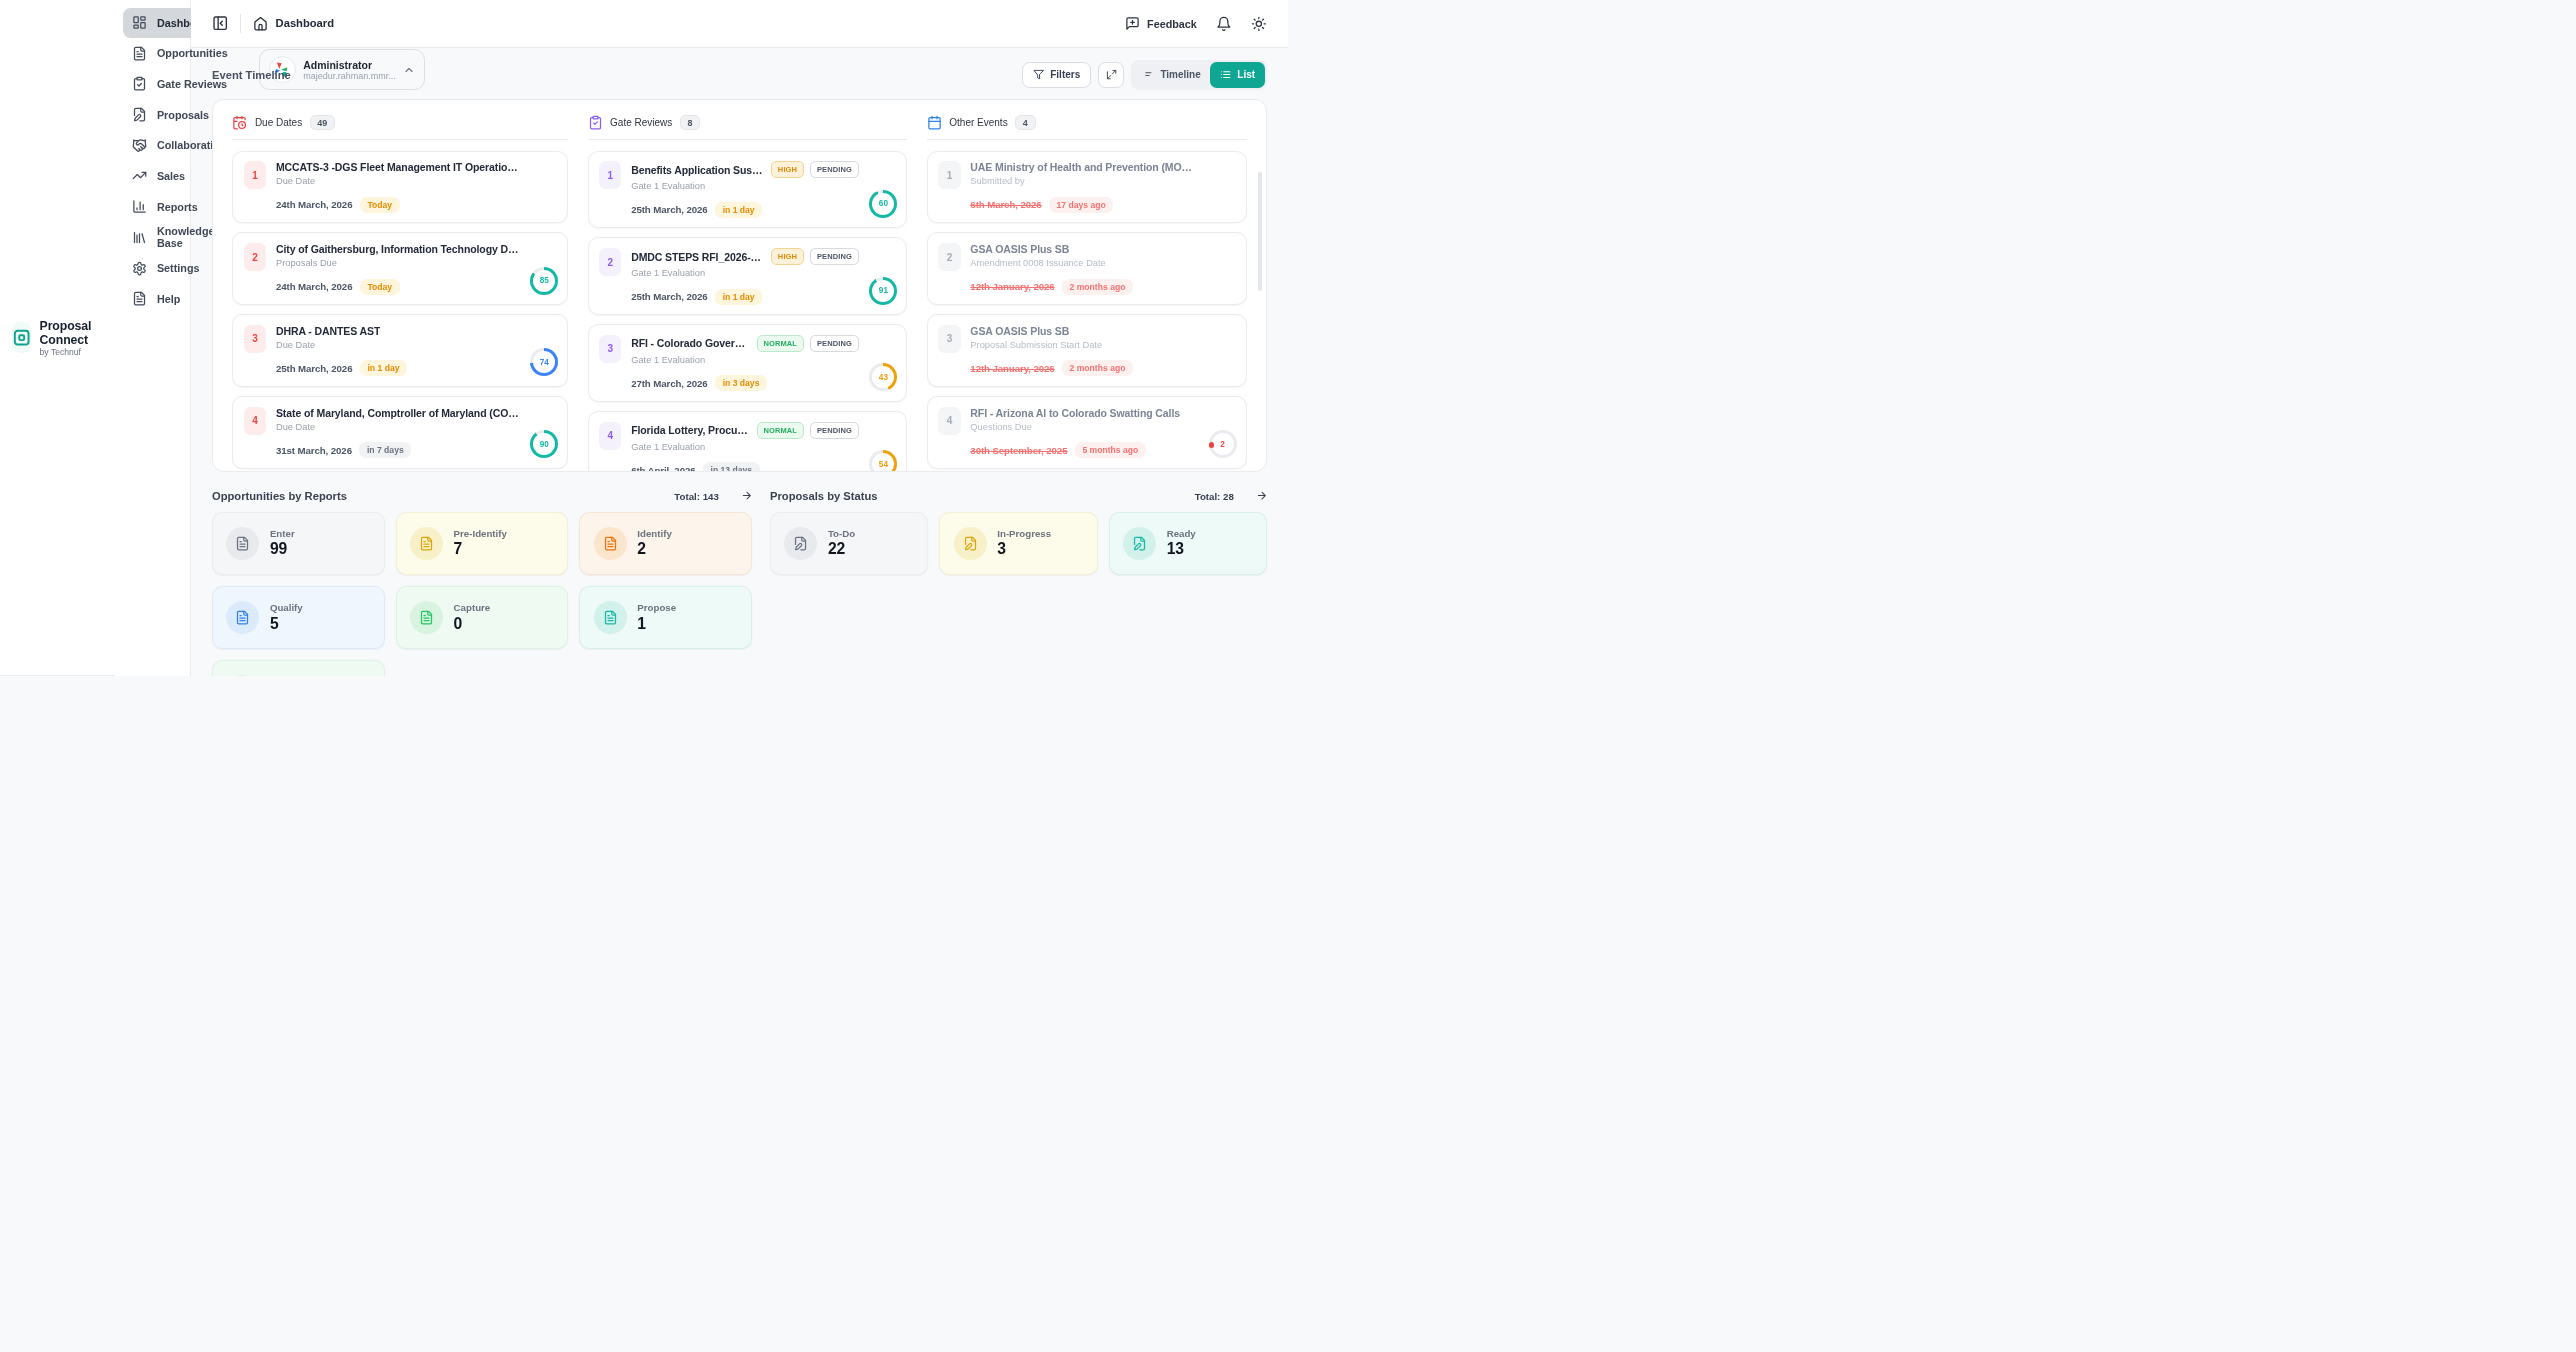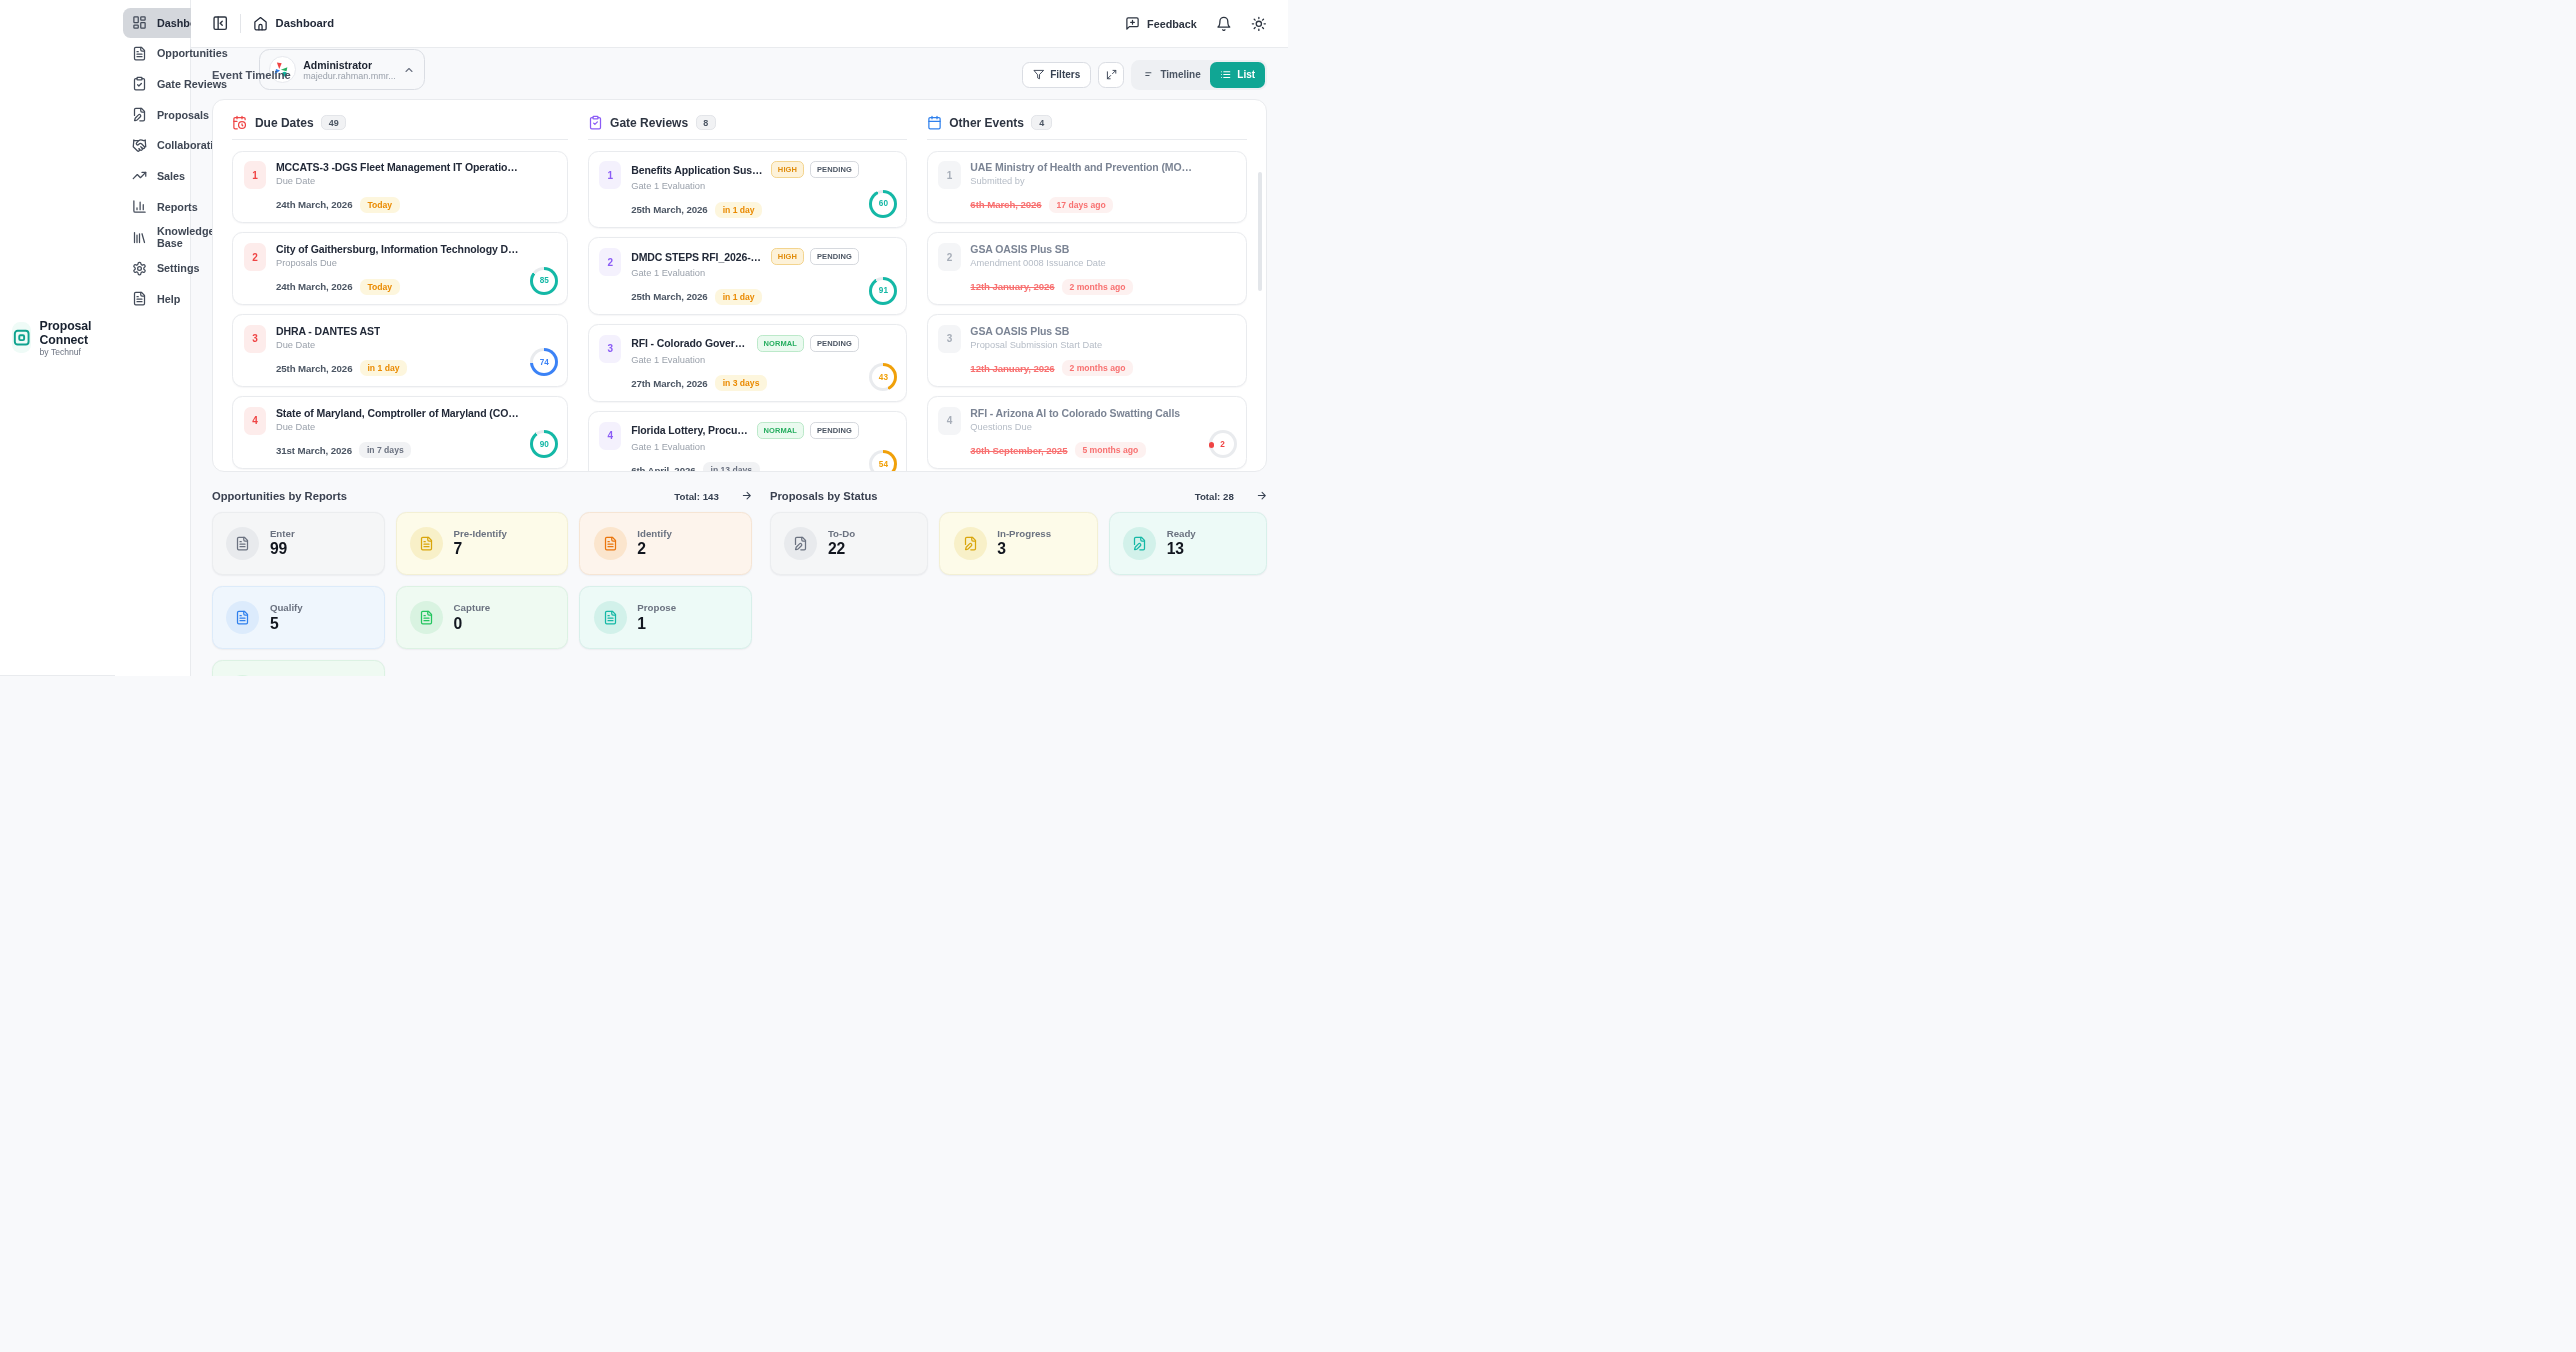--- a/index.html
+++ b/index.html
@@ -57,21 +57,21 @@
   .toggle{display:flex;align-items:center;background:#eef0f3;border-radius:8.2px;padding:2.2px;height:30px;}
   .toggle .t-btn{display:flex;align-items:center;gap:6px;border:none;background:none;border-radius:6.7px;
     padding:0 9.7px;height:25.4px;font-size:10px;font-weight:700;color:#4b5563;cursor:pointer;font-family:inherit;}
   .toggle .t-btn.on{background:var(--teal);color:#fff;}
 
   
   .panel{position:relative;margin-top:9px;background:#fff;border:0.7px solid var(--border);border-radius:12px;
     height:373px;padding:15px 19.4px;display:grid;grid-template-columns:1.05fr 1fr 1fr;gap:19.4px;overflow:hidden;}
   .col{min-width:0;display:flex;flex-direction:column;}
   .col-head{display:flex;align-items:center;gap:7.5px;padding-bottom:9px;border-bottom:0.7px solid var(--border);}
-  .col-title{font-size:12px;font-weight:700;color:#2e3542;}
+  .col-title{font-size:10px;font-weight:400;color:#2e3542;}
   .count-badge{background:#f1f2f4;border:0.7px solid #e3e5e9;border-radius:5.2px;padding:1.5px 6.7px;
     font-size:9px;font-weight:700;color:#4b5563;}
   .col-list{display:flex;flex-direction:column;gap:9px;margin-top:10.5px;flex:1;overflow:hidden;}
   .ev-card{position:relative;display:flex;gap:9.7px;background:#fff;border:0.7px solid var(--border);
     border-radius:10.5px;padding:9.7px 10.5px;box-shadow:0 0.7px 1.5px rgba(16,24,40,.04);cursor:pointer;flex:none;}
   .num{width:22.4px;height:28px;border-radius:6.7px;display:flex;align-items:center;justify-content:center;
     font-size:10px;font-weight:700;flex:none;}
   .num.red{background:#fdeceb;color:#ef4444;}
   .num.purple{background:#f4f1fd;color:#8b5cf6;}
   .num.gray{background:#f4f5f7;color:#a6adb8;}

